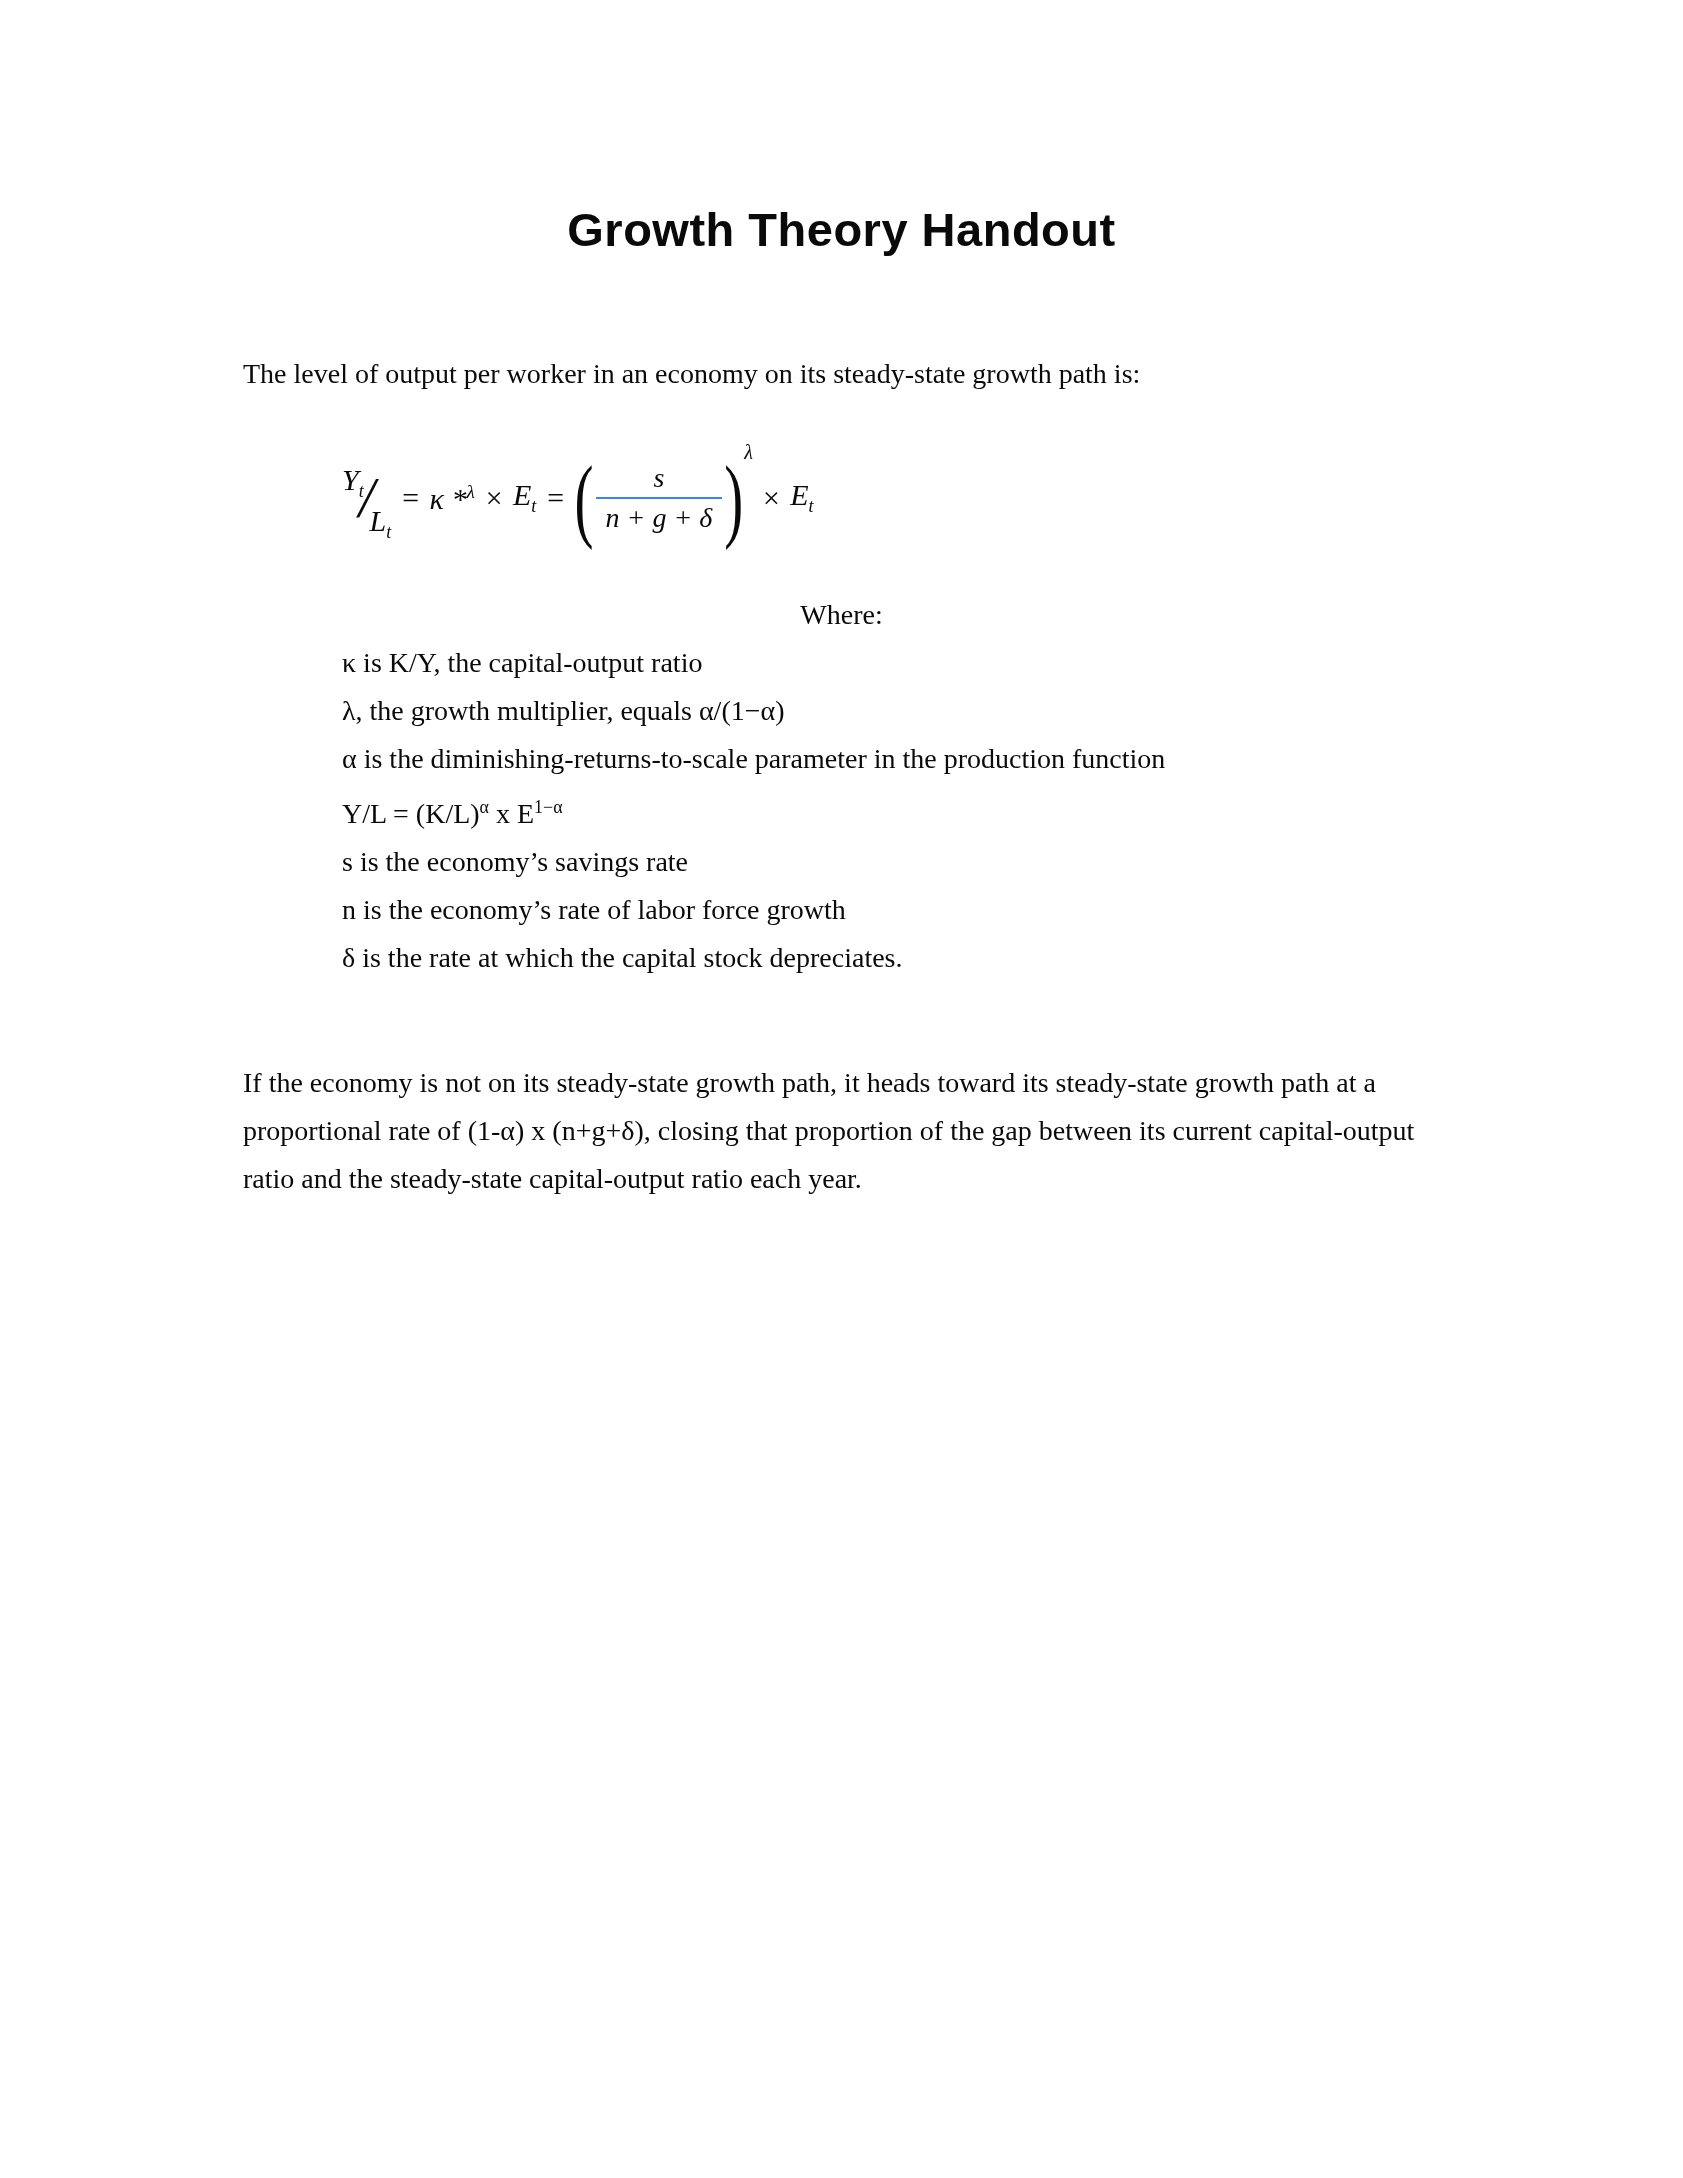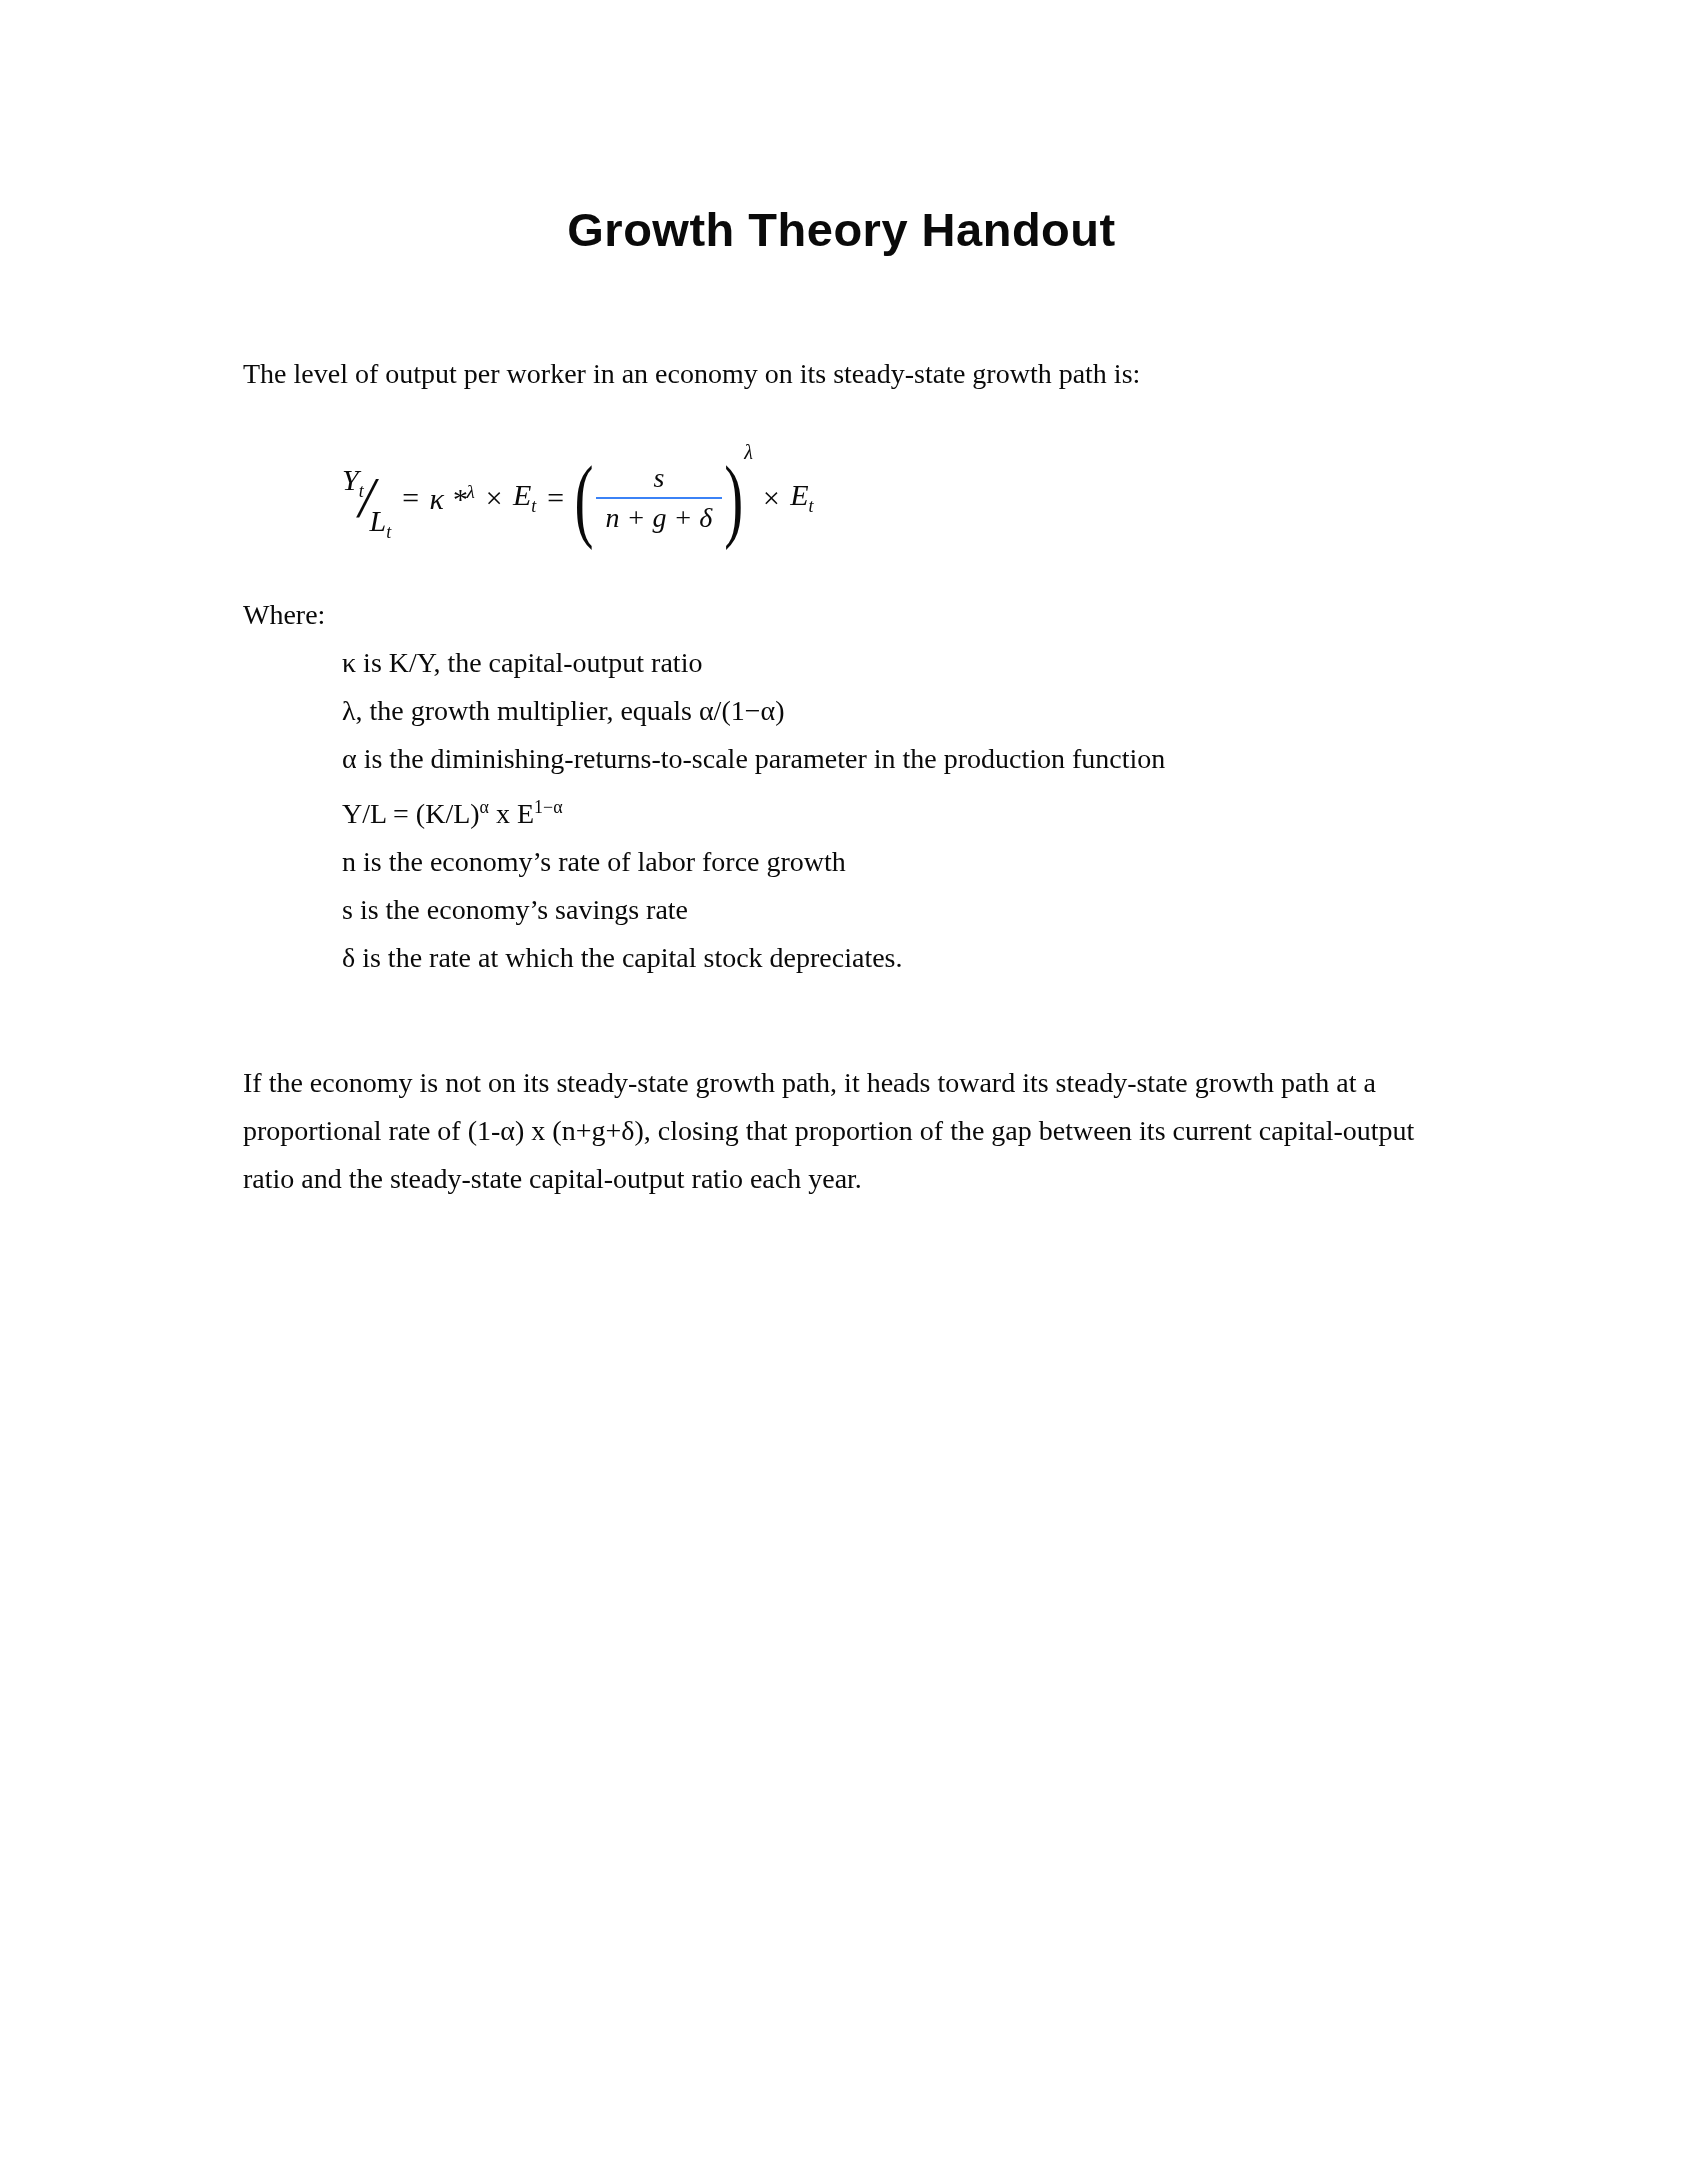--- a/index.html
+++ b/index.html
@@ -92,21 +92,21 @@
     padding: 5px 10px 0 10px;
     white-space: nowrap;
   }
   .outer-exp {
     position: relative;
     top: -46px;
     left: 1px;
     font-size: 20px;
   }
   
-  .where { margin: 0; }
+  .where { margin: 0; text-align: center; }
   .definitions {
     padding-left: 99px;
   }
   .def-line {
     line-height: 48px;
     white-space: pre-wrap;
   }
   .def-line .exp { font-style: normal; }
   .closing {
     margin-top: 77px;
@@ -145,21 +145,21 @@
     <span class="eq-term"><span>E</span><sub>t</sub></span>
   </div>
 
   <p class="body-text where">Where:</p>
 
   <div class="definitions">
     <div class="def-line">κ is K/Y, the capital-output ratio</div>
     <div class="def-line">λ, the growth multiplier, equals α/(1−α)</div>
     <div class="def-line">α is the diminishing-returns-to-scale parameter in the production function</div>
     <div class="def-line"><span>Y/L = (K/L)</span><sup class="exp">α</sup><span> x E</span><sup class="exp">1−α</sup></div>
+    <div class="def-line">s is the economy’s savings rate</div>
     <div class="def-line">n is the economy’s rate of labor force growth</div>
-    <div class="def-line">s is the economy’s savings rate</div>
     <div class="def-line">δ is the rate at which the capital stock depreciates.</div>
   </div>
 
   <p class="body-text closing">If the economy is not on its steady-state growth path, it heads toward its steady-state growth path at a proportional rate of (1-α) x (n+g+δ), closing that proportion of the gap between its current capital-output ratio and the steady-state capital-output ratio each year.</p>
 
 </div>
 
 
 </body></html>

